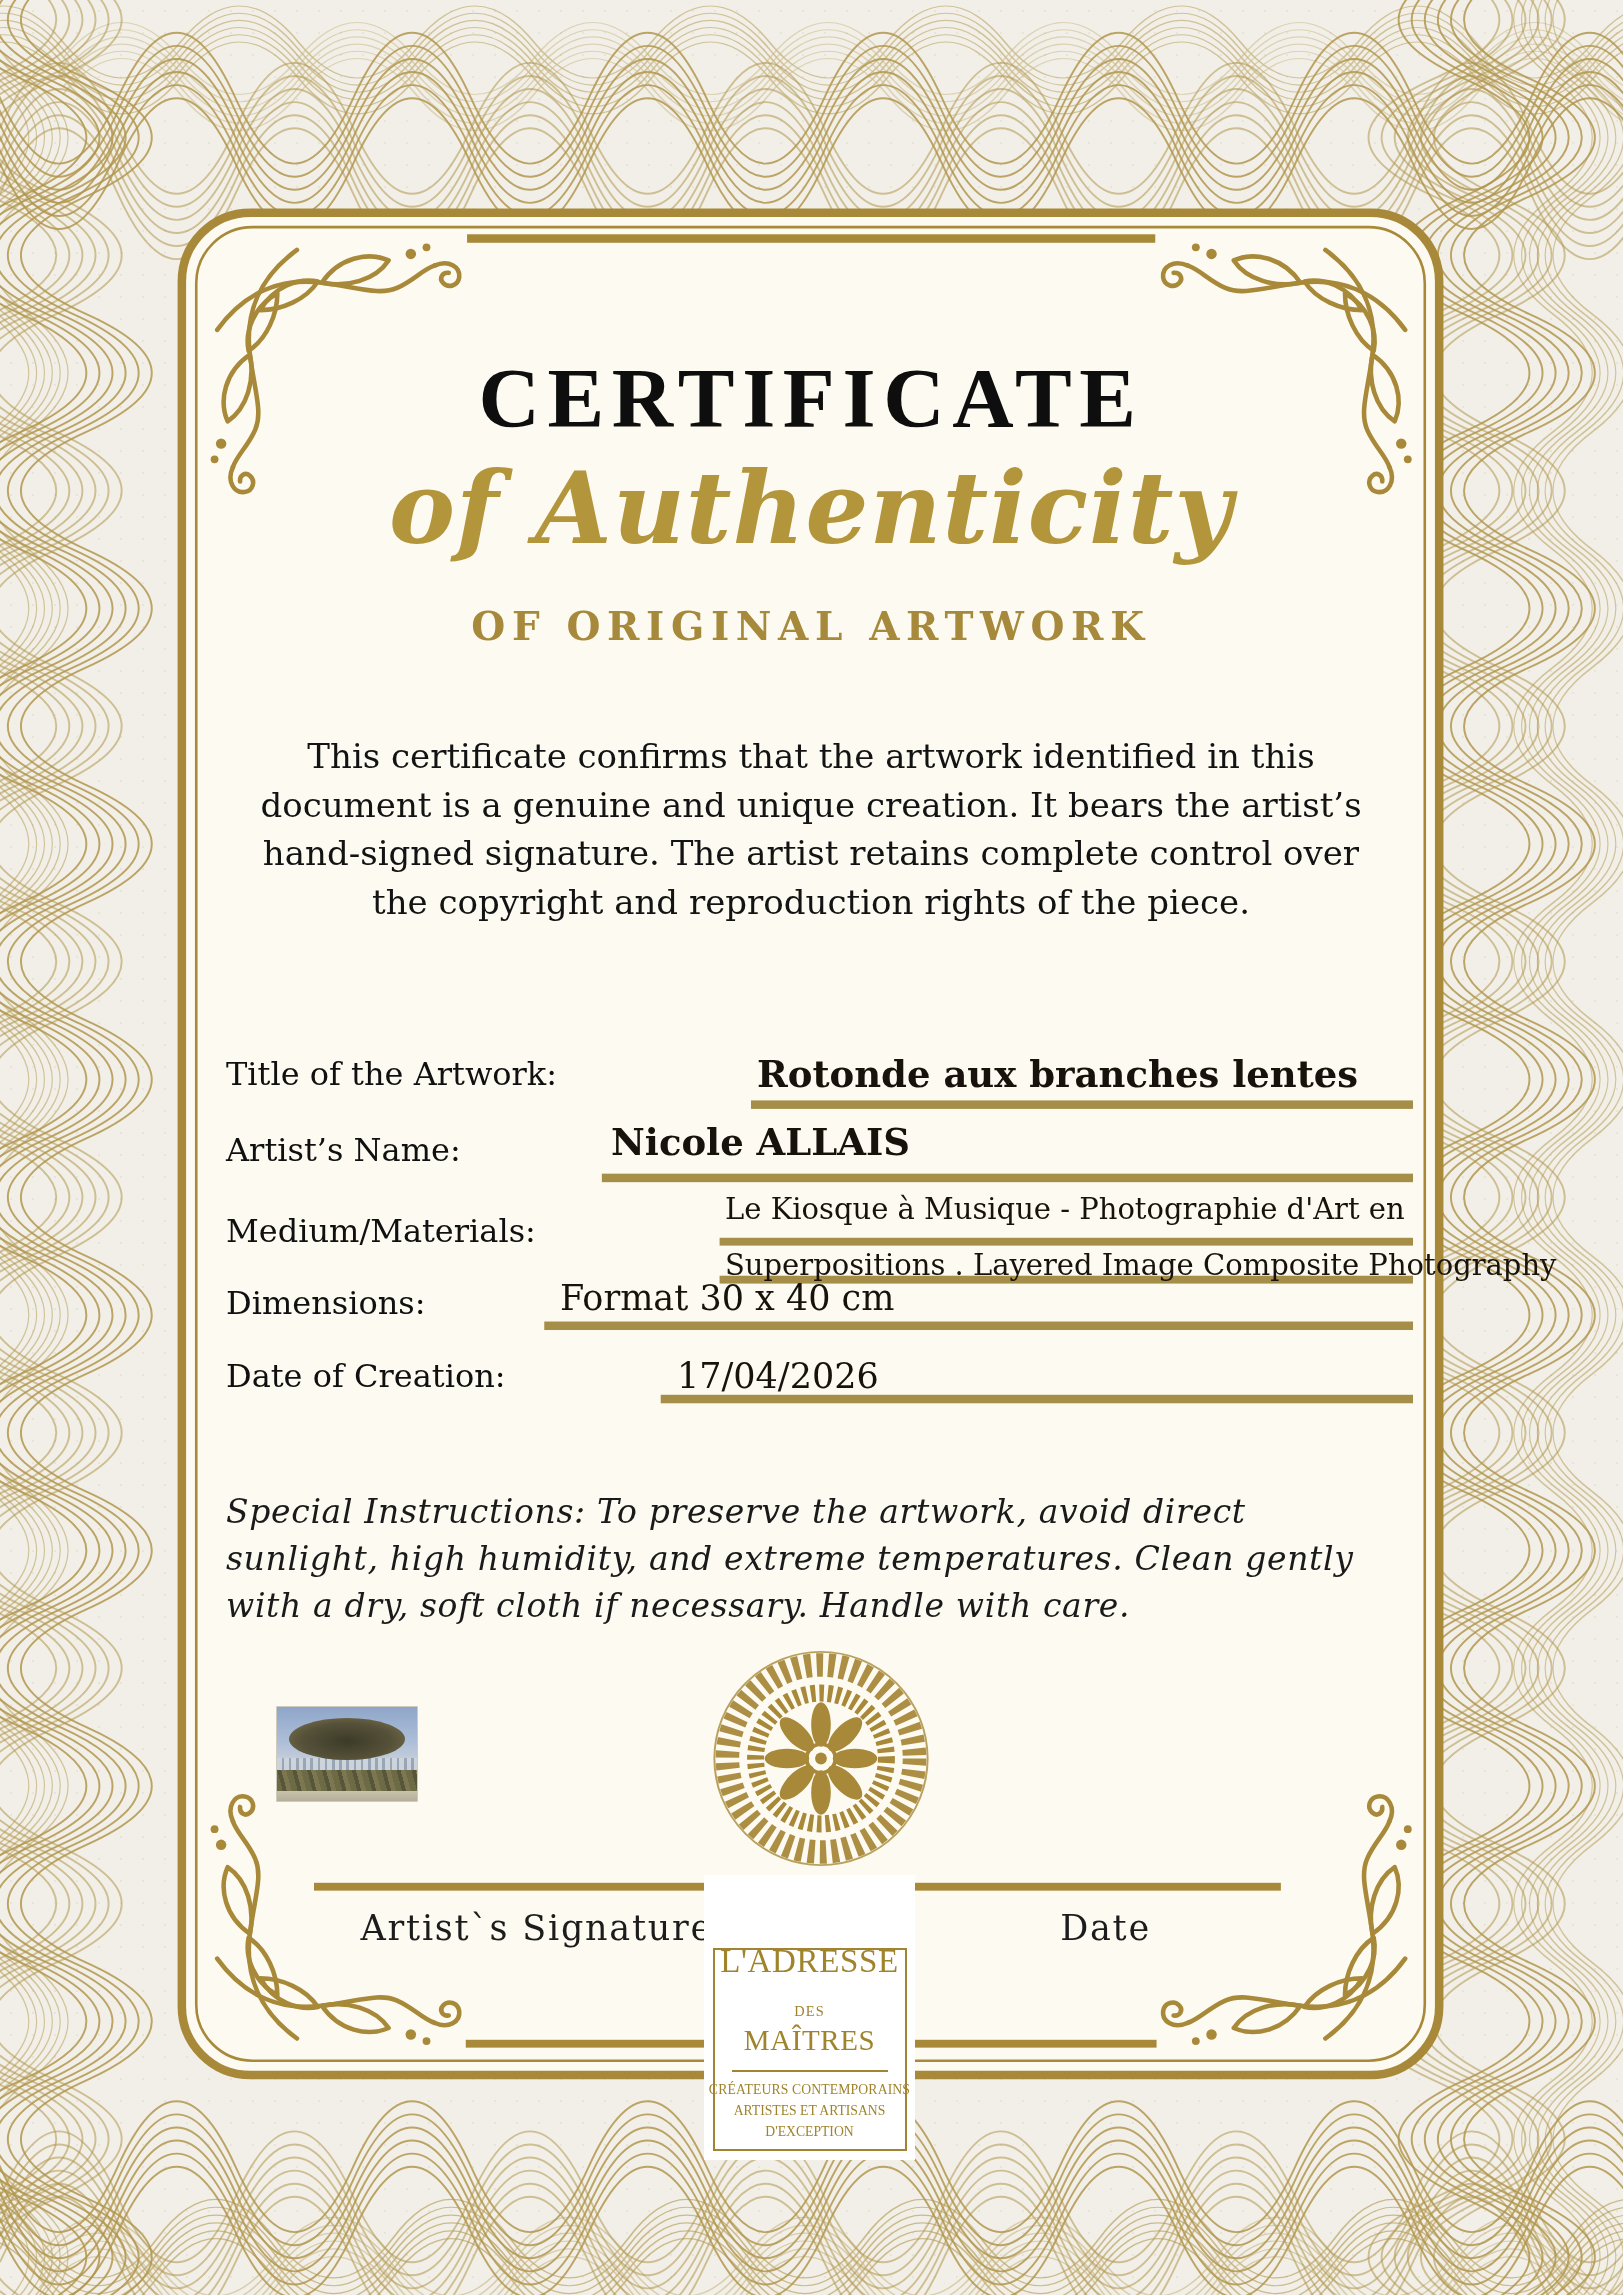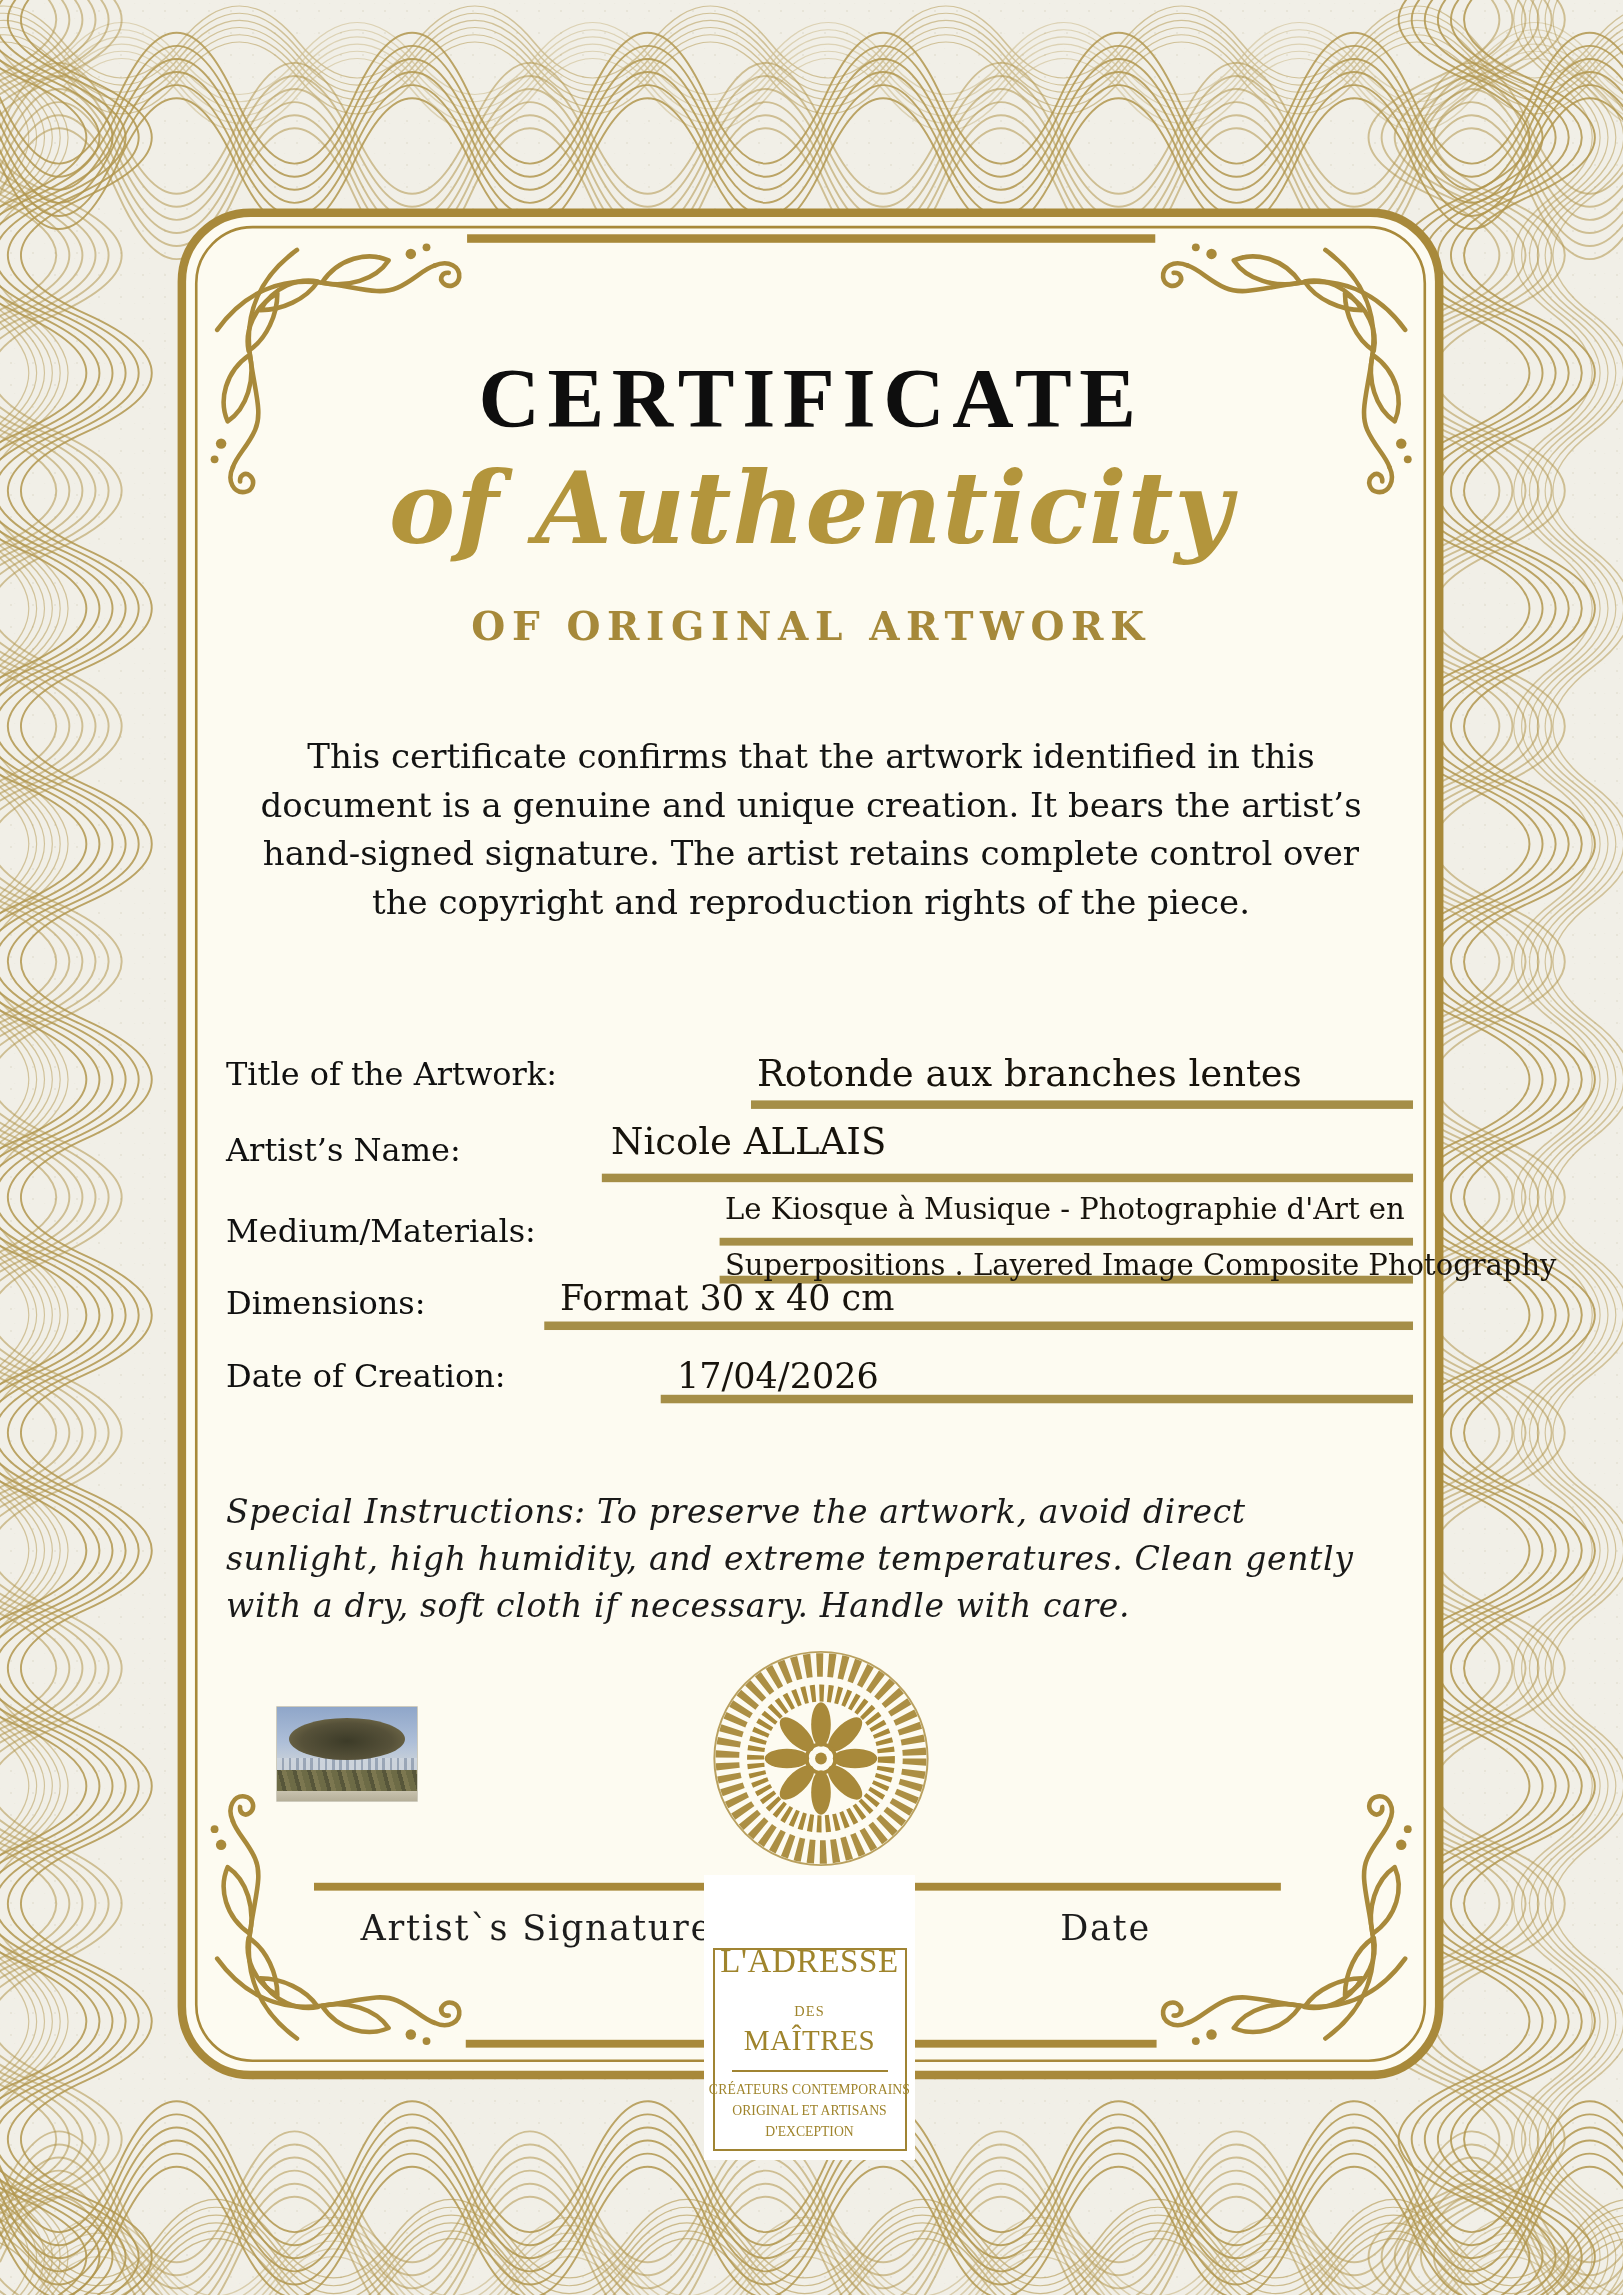--- a/index.html
+++ b/index.html
@@ -21,21 +21,21 @@
   .cert-title{top:349px;font-family:"Liberation Serif",serif;font-weight:700;
     font-size:85px;letter-spacing:0.09em;color:#0e0e0e;}
   .cert-sub{top:450px;font-family:"DejaVu Serif",serif;font-style:italic;font-weight:700;
     font-size:99px;color:#b3953c;letter-spacing:0.01em;}
   .cert-tag{top:603px;font-weight:700;font-size:39px;letter-spacing:0.17em;color:#a6893a;}
   .intro{left:234px;top:732px;width:1154px;font-size:34px;line-height:1.43;
     text-align:center;color:#131313;}
   .row{position:absolute;left:226px;width:1188px;z-index:5;}
   .row .lbl{position:absolute;left:0;font-weight:400;font-size:32px;color:#101010;white-space:nowrap;}
   .row .val{position:absolute;font-size:35px;color:#17130c;white-space:nowrap;}
-  .row .val.b{font-weight:400;font-size:37px;}
+  .row .val.b{font-weight:700;font-size:37px;}
   .row .val.s{font-size:29px;}
   .special{left:226px;top:1489px;width:1178px;font-style:italic;font-size:33px;
     line-height:1.42;color:#1a1a1a;letter-spacing:0.02em;}
   .sig-label{top:1908px;font-size:35px;letter-spacing:0.05em;color:#1c1c1c;}
   .sig-label.left{left:340px;width:373px;text-align:right;}
   .sig-label.right{left:929px;width:353px;text-align:center;}
   
   .thumb{position:absolute;left:277px;top:1707px;width:140px;height:94px;z-index:6;
     background:linear-gradient(#8fa6c9 0%,#aebfd8 38%,#c3cdd9 55%,#b9c2cc 60%);
     overflow:hidden;box-shadow:0 0 0 0.7px #b9b6a6;}
@@ -197,18 +197,18 @@
   <div class="txt sig-label left">Artist`s Signature</div>
   <div class="txt sig-label right">Date</div>
 
   <div class="badge">
     <div class="bframe"></div>
     <div class="t brand1">L'ADRESSE</div>
     <div class="t brand2">DES</div>
     <div class="t brand3">MAÎTRES</div>
     <div class="bdiv"></div>
     <div class="t tag1">CRÉATEURS CONTEMPORAINS</div>
-    <div class="t tag2">ORIGINAL ET ARTISANS</div>
+    <div class="t tag2">ARTISTES ET ARTISANS</div>
     <div class="t tag3">D'EXCEPTION</div>
   </div>
 
 </div>
 
 
 </body></html>

